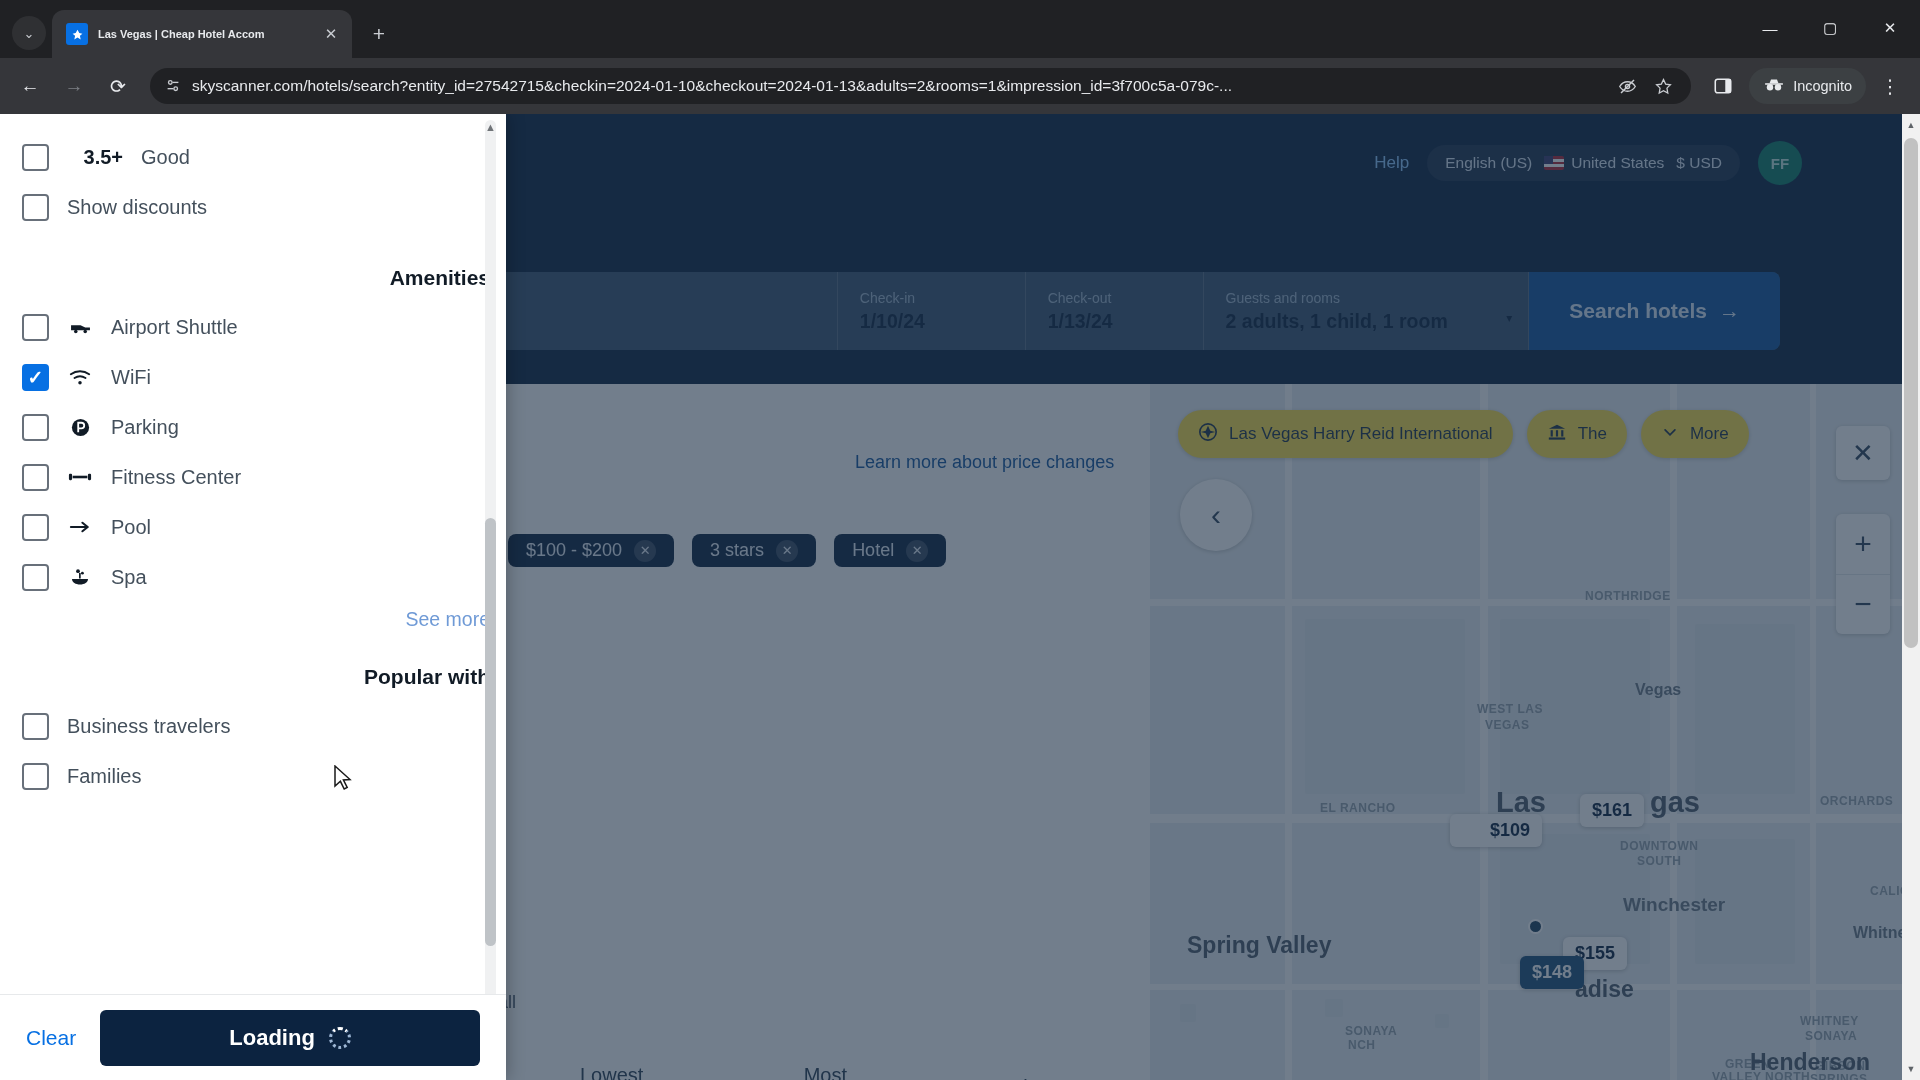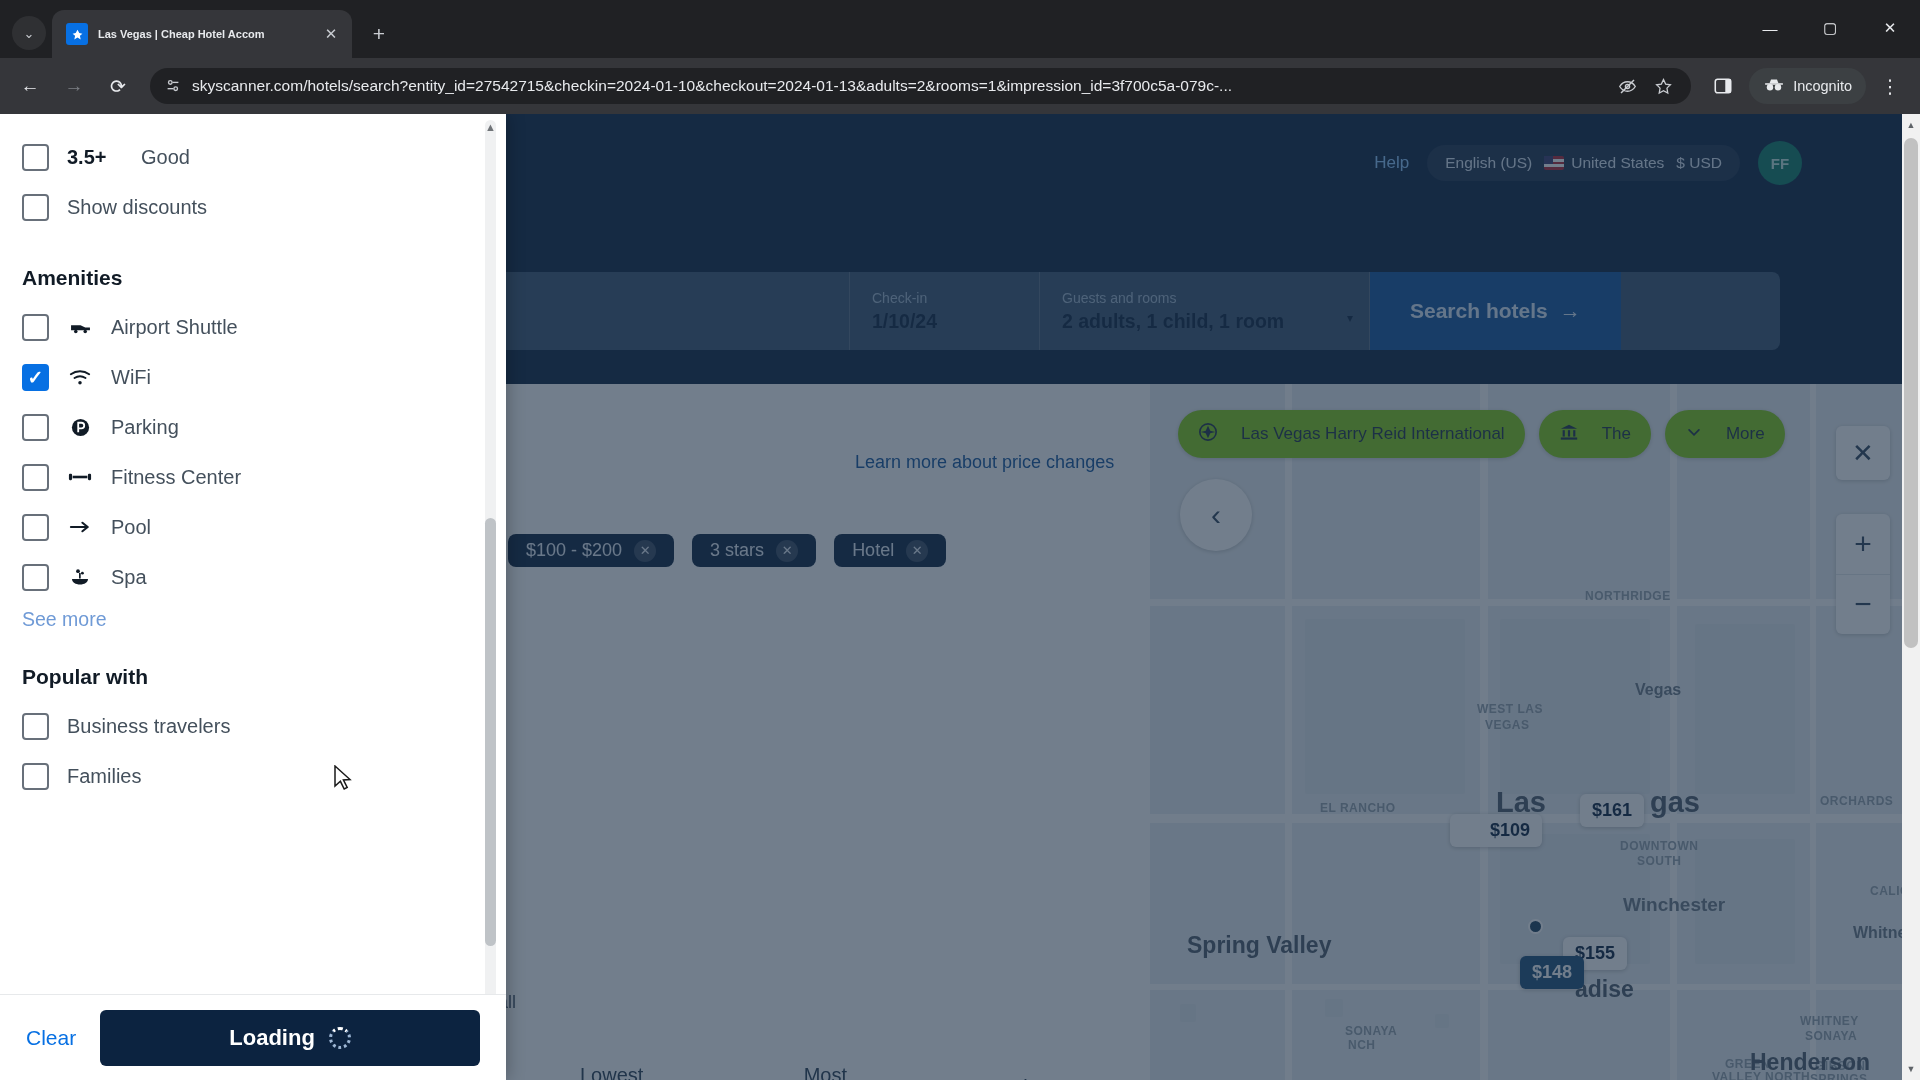--- a/index.html
+++ b/index.html
@@ -205,22 +205,22 @@
   }
   .map-pin.active { background: #1d4f79; color: #fff; }
   .map-dot {
     position: absolute; width: 15px; height: 15px; border-radius: 8px;
     background: #1c3f5c; border: 2px solid #fff;
   }
   .map-chips {
     position: absolute; left: 28px; top: 26px; display: flex; gap: 14px; align-items: center;
   }
   .map-chip {
-    height: 48px; background: #84cc16; border-radius: 24px;
-    display: flex; align-items: center; gap: 23px;
+    height: 48px; background: #fde047; border-radius: 24px;
+    display: flex; align-items: center; gap: 11px;
     padding: 0 20px; font-size: 17px; color: #1f3348;
     box-shadow: 0 1px 4px rgba(0,0,0,.18); cursor: pointer; white-space: nowrap;
   }
   .map-btn {
     position: absolute; background: #fff; border-radius: 6px;
     display: flex; align-items: center; justify-content: center;
     box-shadow: 0 1px 4px rgba(0,0,0,.2); cursor: pointer; color: #31465c;
   }
   .map-zoom { right: 30px; top: 130px; width: 54px; height: 120px; flex-direction: column; }
   .map-zoom > div {
@@ -240,21 +240,21 @@
   .filter-panel {
     position: absolute; left: 0; top: 0;
     width: 506px; height: 966px; background: #fff;
     display: flex; flex-direction: column;
     box-shadow: 2px 0 16px rgba(0,0,0,.25); z-index: 30;
   }
   .filter-scroll {
     flex: 1 1 auto; overflow: hidden; position: relative;
     padding: 18px 0 10px 0;
   }
-  .filter-inner { padding: 0 26px 0 22px; }
+  .filter-inner { padding: 0 16px 0 22px; text-align: right; }
   .f-row {
     display: flex; align-items: center; gap: 18px;
     height: 50px; cursor: pointer;
   }
   .cbox {
     width: 27px; height: 27px; border: 2.5px solid #68707a;
     border-radius: 4px; flex: 0 0 auto; background: #fff;
   }
   .cbox.checked {
     background: #0770e3; border-color: #0770e3;
@@ -416,20 +416,24 @@
           <span class="avatar">FF</span>
         </div>
         <div class="page-tabs">
           <div class="page-tab">ental</div>
         </div>
         <div class="searchbar">
           <div class="sb-field" style="width:850px"></div>
           <div class="sb-field" style="width:190px">
             <span class="sb-label">Check-in</span>
             <span class="sb-value">1/10/24</span>
+          </div>
+          <div class="sb-field" style="width:180px">
+            <span class="sb-label">Check-out</span>
+            <span class="sb-value">1/13/24</span>
           </div>
           <div class="sb-field" style="width:330px">
             <span class="sb-label">Guests and rooms</span>
             <span class="sb-value">2 adults, 1 child, 1 room</span>
             <span class="sb-caret">▾</span>
           </div>
           <div class="sb-submit">
             <span>Search hotels</span>
             <span>→</span>
           </div>

